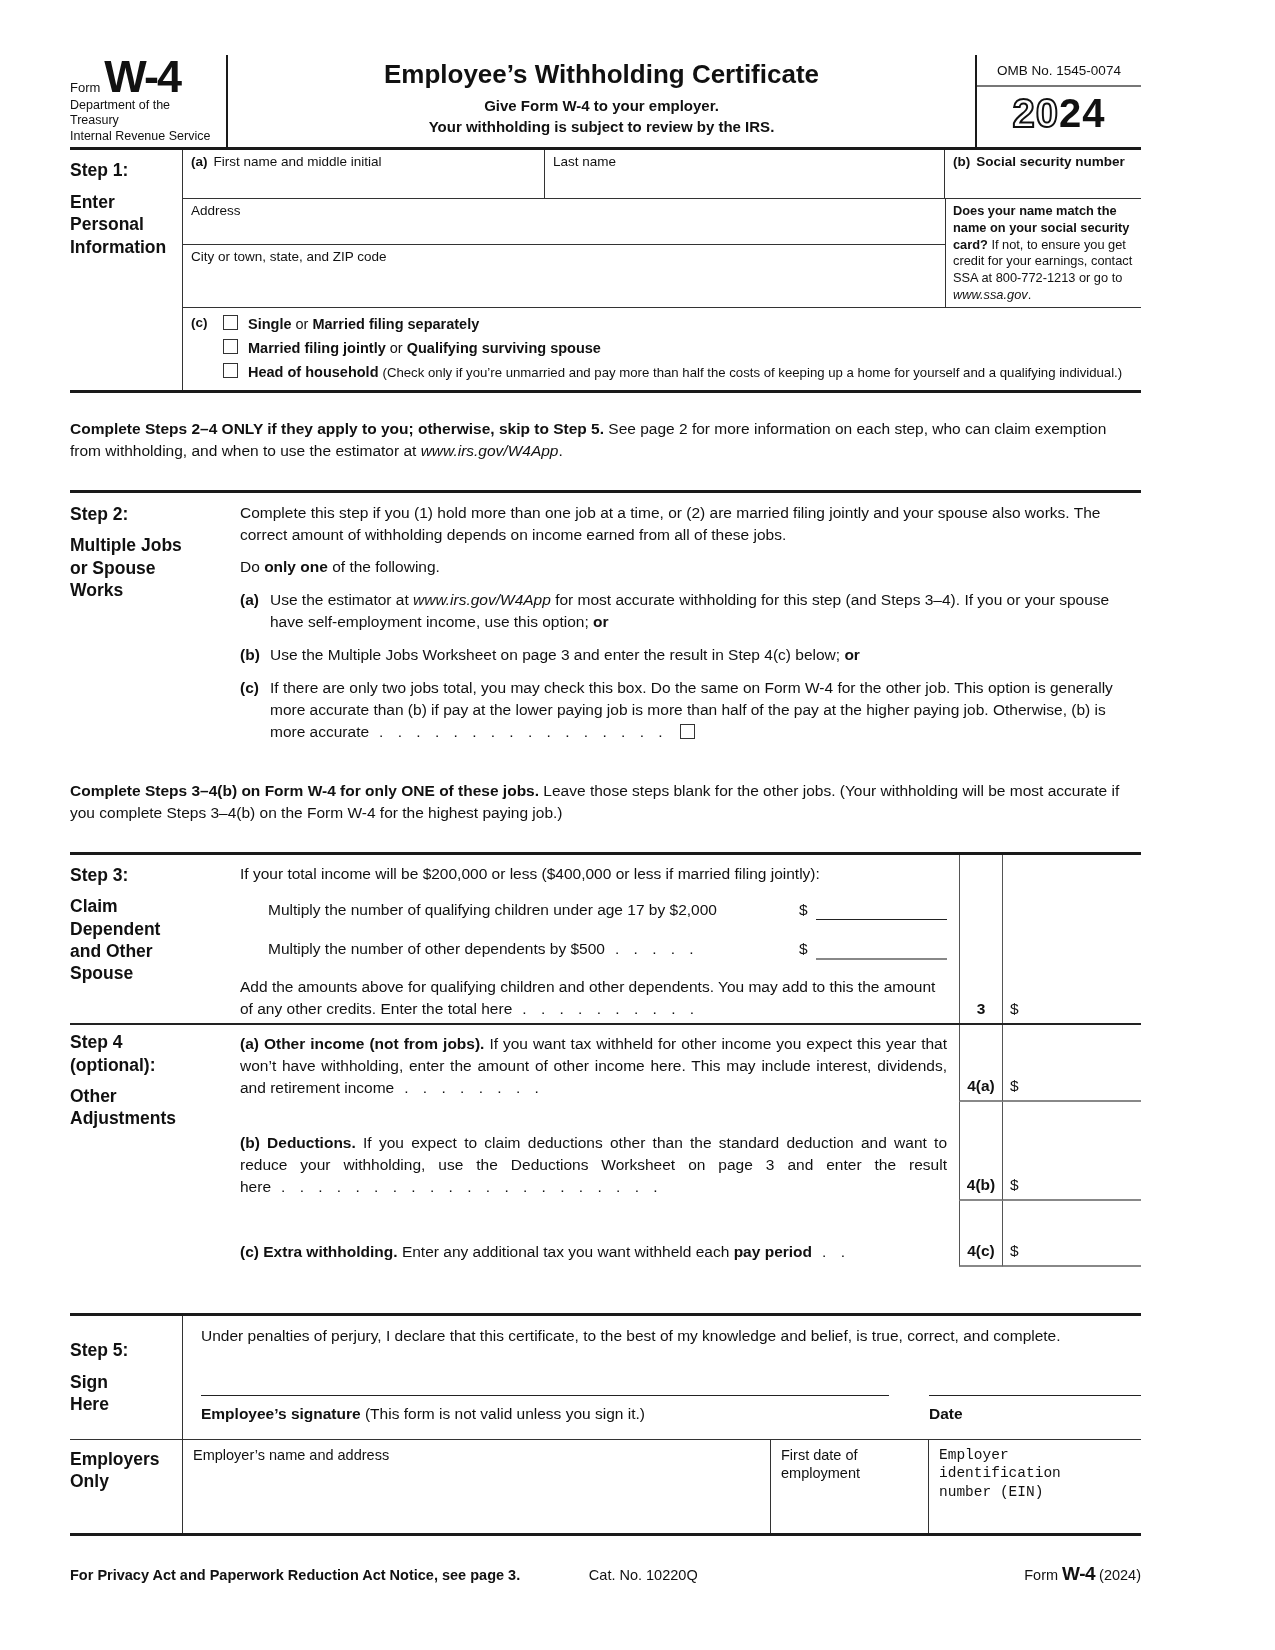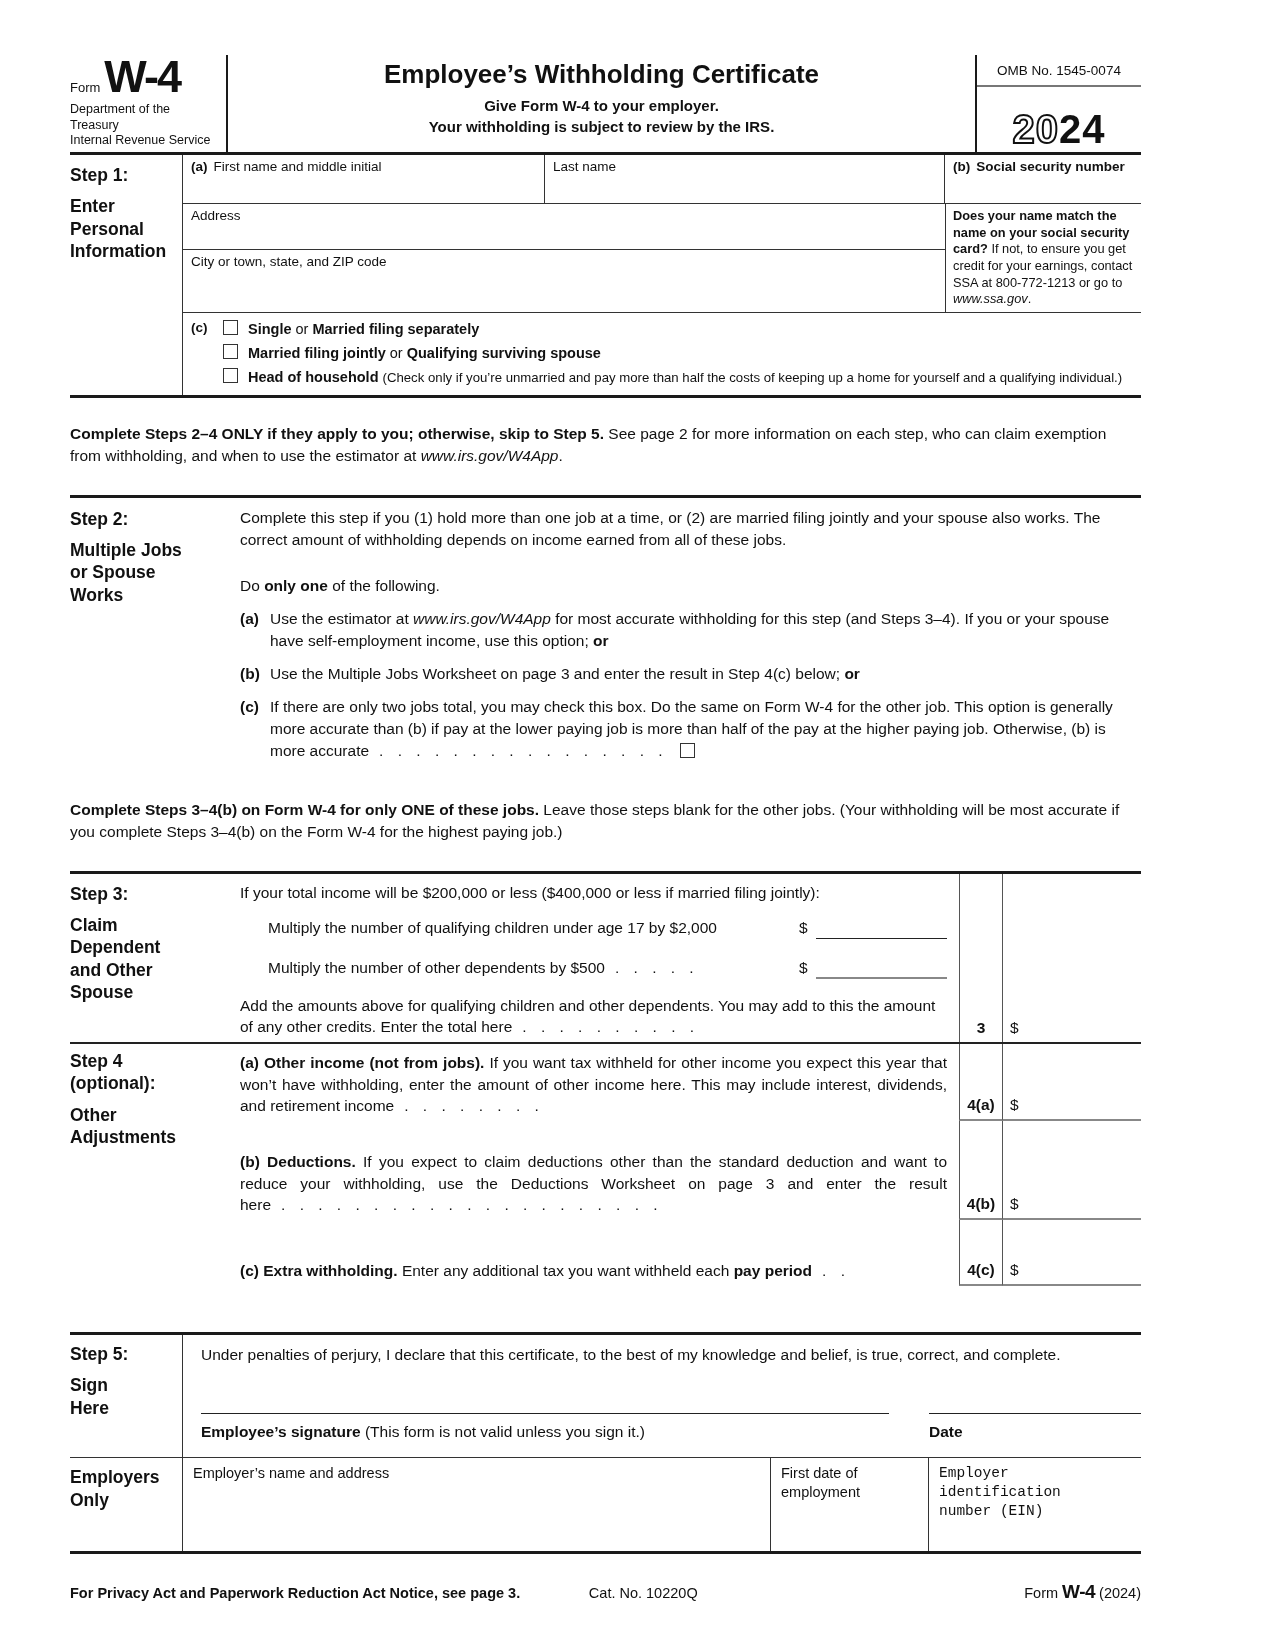--- a/index.html
+++ b/index.html
@@ -11,21 +11,21 @@
   .hdr-left { width:158px; border-right:2px solid #1a1a1a; display:flex; flex-direction:column; justify-content:space-between; padding:2px 6px 3px 0; }
   .formno { display:flex; align-items:baseline; }
   .formno .word { font-size:13px; margin-right:4px; }
   .formno .big { font-size:45px; font-weight:700; letter-spacing:-2px; line-height:0.9; }
   .dept { font-size:12.5px; line-height:1.25; }
   .hdr-mid { flex:1; text-align:center; padding:4px 10px 4px; }
   .title { font-size:26px; font-weight:700; margin:0 0 5px; }
   .sub { font-size:15px; font-weight:700; line-height:1.42; }
   .hdr-right { width:166px; border-left:2px solid #1a1a1a; display:flex; flex-direction:column; }
   .omb { font-size:13.5px; text-align:center; padding:8px 2px 7px; border-bottom:2px solid #777; white-space:nowrap; }
-  .year { text-align:center; font-size:40px; font-weight:700; padding-top:20px; letter-spacing:1px; }
+  .year { text-align:center; font-size:40px; font-weight:700; padding-top:4px; letter-spacing:1px; }
   .year .out { color:#fff; -webkit-text-stroke:2px #111; }
 
   
   .s1 { display:flex; border-bottom:3px solid #1a1a1a; }
   .s1-label { width:113px; border-right:1.5px solid #333; padding-top:9px; }
   .step-big { font-size:17.5px; font-weight:700; line-height:1.28; }
   .mt8 { margin-top:9px; }
   .s1-fields { flex:1; display:flex; flex-direction:column; }
   .frow1 { display:flex; border-bottom:1.5px solid #333; }
   .fcell { padding:4px 8px; font-size:13.5px; }
@@ -73,21 +73,21 @@
   .flexline { display:flex; align-items:flex-end; }
   .dgroup { margin-left:auto; width:148px; display:flex; align-items:flex-end; flex:none; }
   .dgroup .uline { flex:1; border-bottom:1.2px solid #222; margin-left:8px; height:16px; }
   .dgroup.gray .uline { border-bottom:2px solid #888; }
   .spacer26 { height:26px; }
   .spacer36 { height:36px; }
   .gap46 { height:46px; }
 
   
   .s5 { display:flex; border-top:3px solid #1a1a1a; }
-  .s5-label { width:113px; flex:none; border-right:1.5px solid #333; padding-top:8px; }
+  .s5-label { width:113px; flex:none; border-right:1.5px solid #333; padding-top:23px; }
   .s5-body { flex:1; padding:9px 0 14px 18px; font-size:15.5px; line-height:1.4; }
   .sigrow { display:flex; margin-top:48px; }
   .sigline { flex:1; border-top:1.5px solid #222; padding-top:7px; margin-right:40px; }
   .dateline { width:212px; flex:none; border-top:1.5px solid #222; padding-top:7px; font-weight:700; }
 
   
   .emp { display:flex; border-top:1.5px solid #333; border-bottom:3px solid #1a1a1a; height:97px; }
   .emp-label { width:113px; flex:none; border-right:1.5px solid #333; padding-top:8px; }
   .emp-cell { padding:6px 10px; font-size:14.5px; line-height:1.3; }
   .emp-name { flex:1; border-right:1.5px solid #333; }
@@ -188,21 +188,21 @@
 
   <div class="s2">
     <div class="w-label">
       <div class="step-big">Step 2:</div>
       <div class="step-big mt8">Multiple Jobs</div>
       <div class="step-big">or Spouse</div>
       <div class="step-big">Works</div>
     </div>
     <div class="s-body">
       <div>Complete this step if you (1) hold more than one job at a time, or (2) are married filing jointly and your spouse also works. The correct amount of withholding depends on income earned from all of these jobs.</div>
-      <div style="margin-top:24px">
+      <div style="margin-top:10px">
         <span>Do </span><b>only one</b><span> of the following.</span>
       </div>
       <div class="list-item">
         <div class="li-tag">(a)</div>
         <div class="li-text">
           <span>Use the estimator at </span><i>www.irs.gov/W4App</i><span> for most accurate withholding for this step (and Steps 3–4). If you or your spouse have self-employment income, use this option; </span><b>or</b>
         </div>
       </div>
       <div class="list-item">
         <div class="li-tag">(b)</div>

